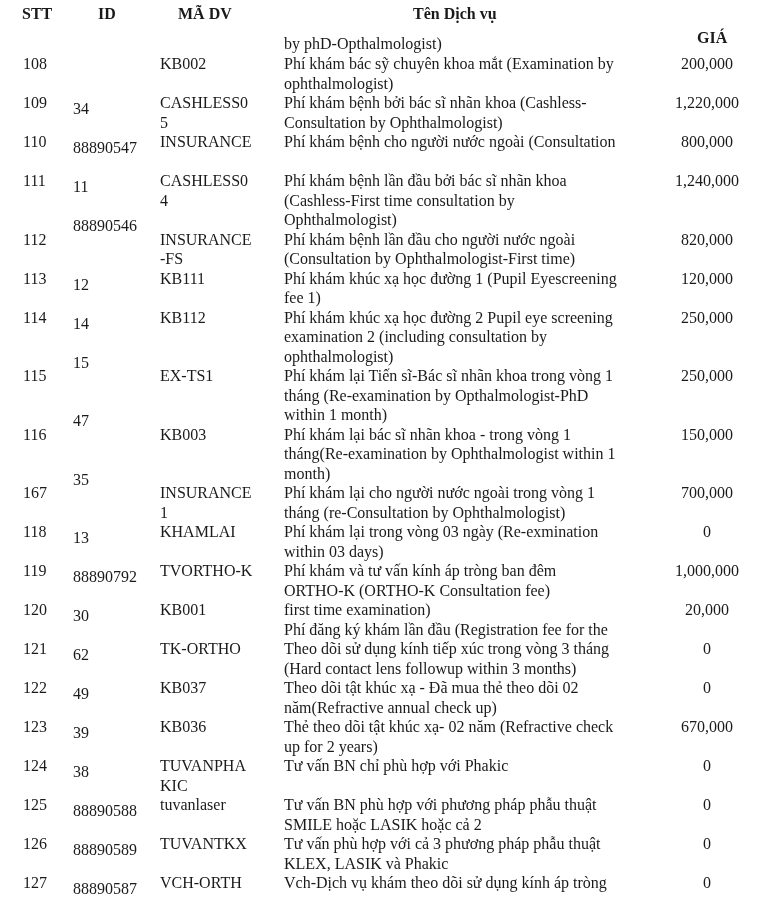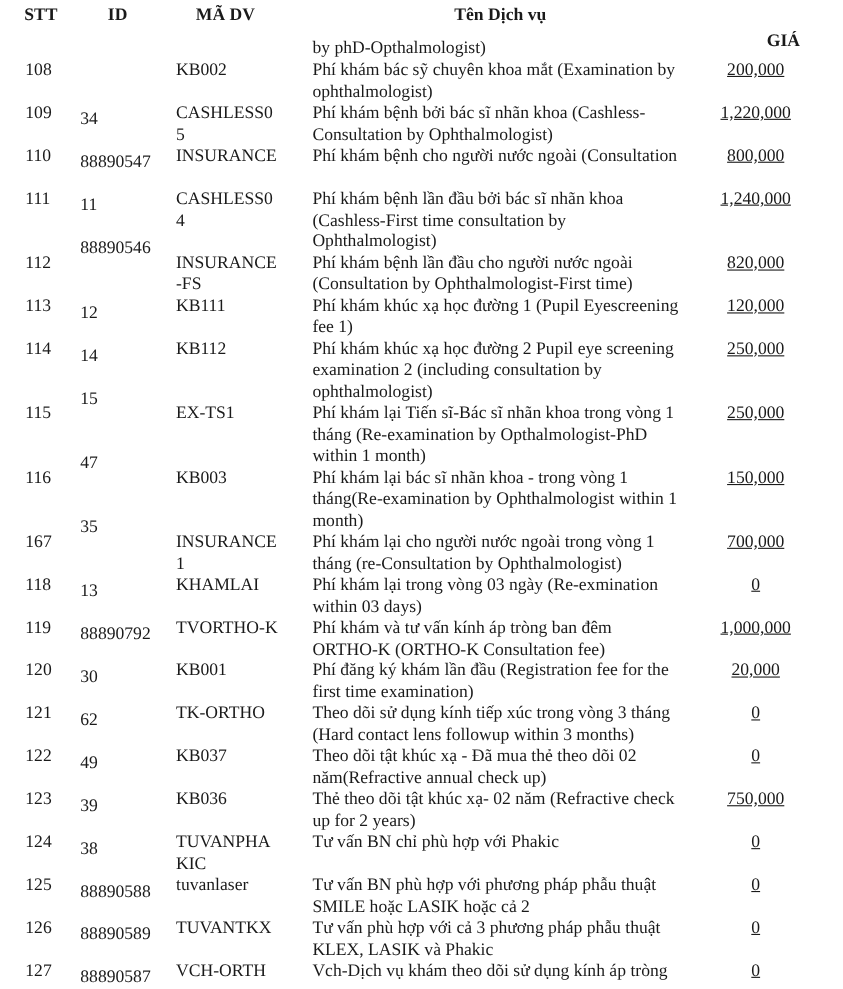--- a/index.html
+++ b/index.html
@@ -14,21 +14,21 @@
   .hdr-ma { left: 178px; }
   .hdr-ten { left: 413px; }
   .hdr-gia { left: 697px; margin-top: 24px; }
   .cont { position: absolute; left: 284px; top: 34px; font-size: 16px; line-height: 19.5px; }
   .row { position: absolute; left: 0; width: 766px; font-size: 16px; line-height: 19.5px; }
   .row .c { position: absolute; top: 0; }
   .c-stt { left: 23px; width: 40px; }
   .c-id { left: 73px; width: 85px; margin-top: 45px; }
   .c-ma { left: 160px; width: 110px; word-break: break-all; }
   .c-ten { left: 284px; width: 372px; }
-  .c-gia { right: 34px; width: 90px; text-align: center; text-decoration: underline; }
+  .c-gia { right: 14px; width: 90px; text-align: center; }
 </style>
 </head>
 <body>
 
 <div>
   <div class="hdr hdr-stt">STT</div>
   <div class="hdr hdr-id">ID</div>
   <div class="hdr hdr-ma">MÃ DV</div>
   <div class="hdr hdr-ten">Tên Dịch vụ</div>
   <div class="hdr hdr-gia">GIÁ</div>
@@ -264,22 +264,22 @@
       <div class="c c-stt">
         <div>120</div>
       </div>
       <div class="c c-id">
         <div>62</div>
       </div>
       <div class="c c-ma">
         <div>KB001</div>
       </div>
       <div class="c c-ten">
+        <div>first time examination)</div>
         <div>Phí đăng ký khám lần đầu (Registration fee for the</div>
-        <div>first time examination)</div>
       </div>
       <div class="c c-gia">
         <div>20,000</div>
       </div>
     </div>
     <div class="row" style="top: 639px;">
       <div class="c c-stt">
         <div>121</div>
       </div>
       <div class="c c-id">
@@ -322,21 +322,21 @@
         <div>38</div>
       </div>
       <div class="c c-ma">
         <div>KB036</div>
       </div>
       <div class="c c-ten">
         <div>Thẻ theo dõi tật khúc xạ- 02 năm (Refractive check</div>
         <div>up for 2 years)</div>
       </div>
       <div class="c c-gia">
-        <div>750,000</div>
+        <div>670,000</div>
       </div>
     </div>
     <div class="row" style="top: 756px;">
       <div class="c c-stt">
         <div>124</div>
       </div>
       <div class="c c-id">
         <div>88890588</div>
       </div>
       <div class="c c-ma">

